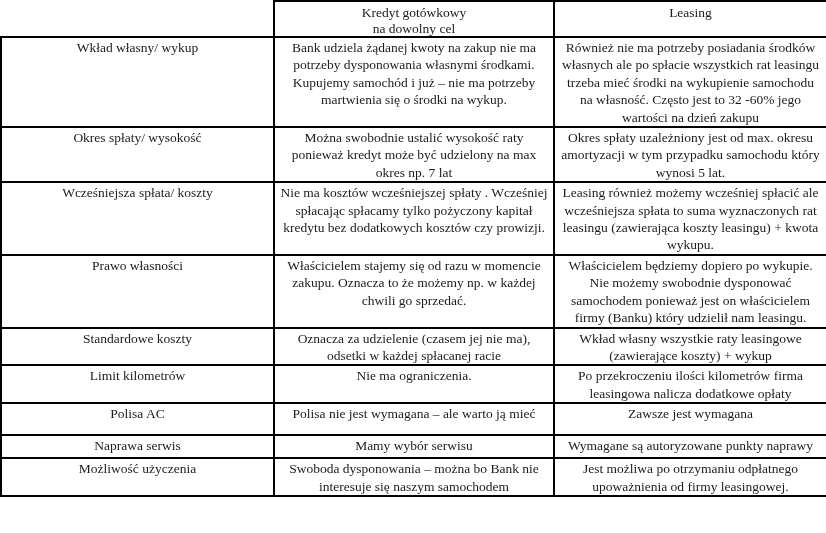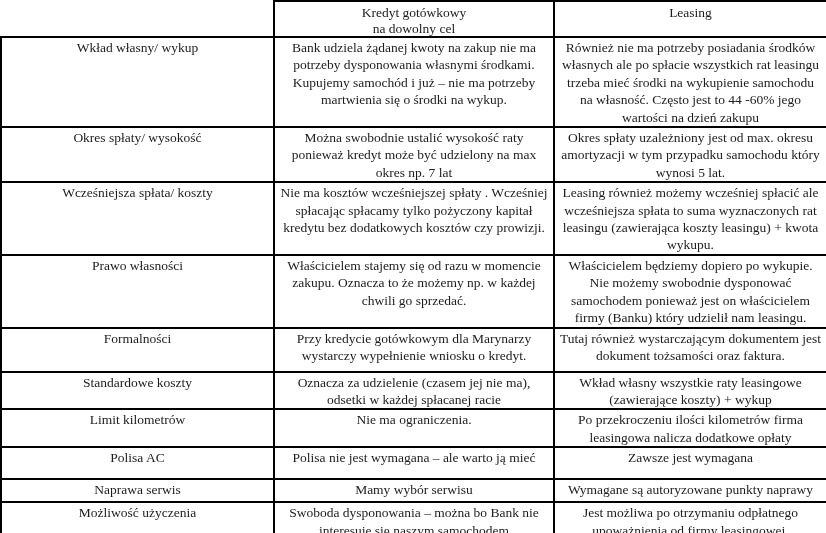--- a/index.html
+++ b/index.html
@@ -52,41 +52,36 @@
         <span class="hdr-line">Kredyt gotówkowy</span>
         <span class="hdr-line">na dowolny cel</span>
       </td>
       <td>Leasing</td>
     </tr>
   </thead>
   <tbody>
     <tr style="height:88px">
       <td>Wkład własny/ wykup</td>
       <td>Bank udziela żądanej kwoty na zakup nie ma potrzeby dysponowania własnymi środkami. Kupujemy samochód i już – nie ma potrzeby martwienia się o środki na wykup.</td>
-      <td>Również nie ma potrzeby posiadania środków własnych ale po spłacie wszystkich rat leasingu trzeba mieć środki na wykupienie samochodu na własność. Często jest to 44 -60% jego wartości na dzień zakupu</td>
+      <td>Również nie ma potrzeby posiadania środków własnych ale po spłacie wszystkich rat leasingu trzeba mieć środki na wykupienie samochodu na własność. Często jest to 32 -60% jego wartości na dzień zakupu</td>
     </tr>
     <tr style="height:55px">
       <td>Okres spłaty/ wysokość</td>
       <td>Można swobodnie ustalić wysokość raty ponieważ kredyt może być udzielony na max okres np. 7 lat</td>
       <td>Okres spłaty uzależniony jest od max. okresu amortyzacji w tym przypadku samochodu który wynosi 5 lat.</td>
     </tr>
     <tr style="height:70px">
       <td>Wcześniejsza spłata/ koszty</td>
       <td>Nie ma kosztów wcześniejszej spłaty . Wcześniej spłacając spłacamy tylko pożyczony kapitał kredytu bez dodatkowych kosztów czy prowizji.</td>
       <td>Leasing również możemy wcześniej spłacić ale wcześniejsza spłata to suma wyznaczonych rat leasingu (zawierająca koszty leasingu) + kwota wykupu.</td>
     </tr>
     <tr style="height:64px">
       <td>Prawo własności</td>
       <td>Właścicielem stajemy się od razu w momencie zakupu. Oznacza to że możemy np. w każdej chwili go sprzedać.</td>
       <td>Właścicielem będziemy dopiero po wykupie. Nie możemy swobodnie dysponować samochodem ponieważ jest on właścicielem firmy (Banku) który udzielił nam leasingu.</td>
-    </tr>
-    <tr style="height:44px">
-      <td>Formalności</td>
-      <td>Przy kredycie gotówkowym dla  Marynarzy wystarczy wypełnienie wniosku o kredyt.</td>
-      <td>Tutaj również wystarczającym dokumentem jest dokument tożsamości oraz faktura.</td>
     </tr>
     <tr style="height:26px">
       <td>Standardowe koszty</td>
       <td>Oznacza za udzielenie (czasem jej nie ma), odsetki w każdej spłacanej racie</td>
       <td>Wkład własny wszystkie raty leasingowe (zawierające koszty) + wykup</td>
     </tr>
     <tr style="height:22px">
       <td>Limit kilometrów</td>
       <td>Nie ma ograniczenia.</td>
       <td>Po przekroczeniu ilości kilometrów firma leasingowa nalicza dodatkowe opłaty</td>

